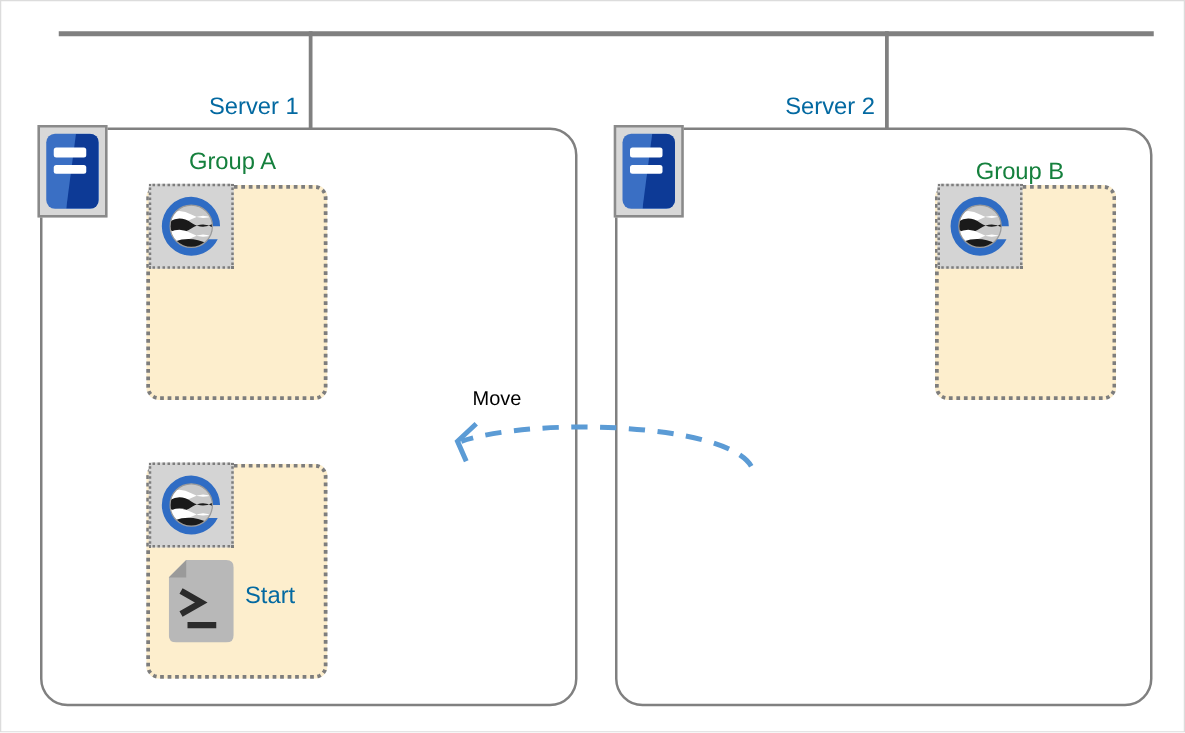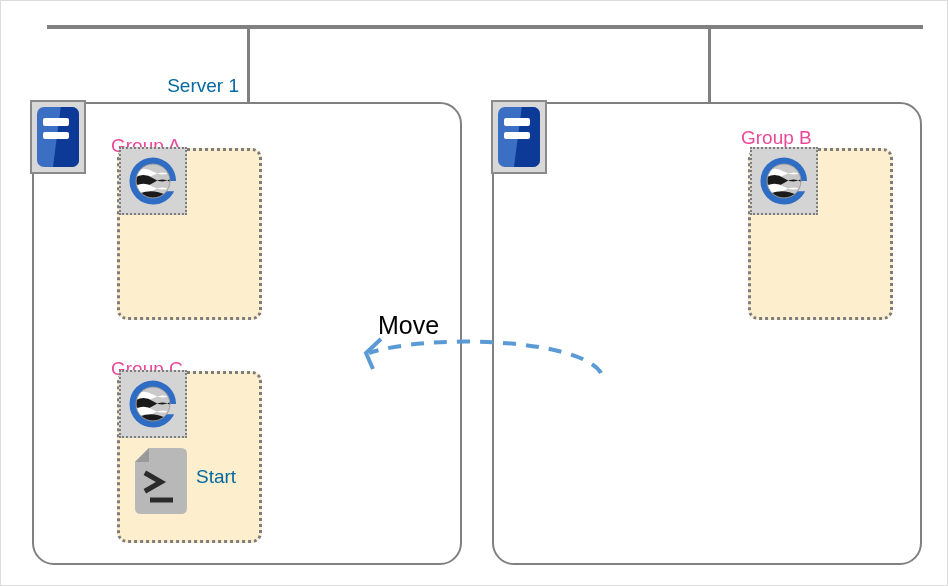--- a/index.html
+++ b/index.html
@@ -83,24 +83,23 @@
   .group-box {
     position: absolute;
     background: #fdeecd;
     border: 3px dotted #7d7d7d;
     border-radius: 10px;
     box-sizing: border-box;
   }
   .group-label {
     position: absolute;
     font-size: 19px;
-    color: #ec4899;
-    white-space: nowrap;
-    text-align: left;
-    margin-top: 16px;
+    color: #15803d;
+    white-space: nowrap;
+    text-align: center;
   }
 
   
   .globe-icon {
     position: absolute;
     width: 68px;
     height: 68px;
     background: #d4d4d4;
     border: 2px dotted #7d7d7d;
     box-sizing: border-box;
@@ -125,35 +124,36 @@
   .move-arrow {
     position: absolute;
     left: 350px;
     top: 330px;
     width: 270px;
     height: 60px;
   }
   .move-arrow svg { display: block; width: 100%; height: 100%; overflow: visible; }
   .move-label {
     position: absolute;
-    font-size: 25px;
+    font-size: 16px;
     color: #000000;
     white-space: nowrap;
   }
 </style>
 </head>
 <body>
 
 <div id="page">
 
   <div class="bus-line" style="left:46px; top:24px; width:876px; height:4px;"></div>
   <div class="bus-line" style="left:246px; top:24px; width:3px; height:79px;"></div>
   <div class="bus-line" style="left:707px; top:24px; width:3px; height:79px;"></div>
 
   <div class="server-label" style="left:86px; top:74px; width:152px;">Server 1</div>
+  <div class="server-label" style="left:547px; top:74px; width:152px;">Server 2</div>
 
   <div class="server-panel" style="left:31px; top:101px; width:430px; height:463px;"></div>
 
   <div class="server-icon" style="left:29px; top:99px;">
     <div class="body">
       <div class="shade"></div>
       <div class="bar b1"></div>
       <div class="bar b2"></div>
     </div>
   </div>
@@ -172,21 +172,20 @@
       <g clip-path="url(#globeClipA)">
         <path d="M14 24 q10 -6 20 0 t20 0 l0 4 q-10 -6 -20 0 t-20 0 z" fill="#ffffff"></path>
         <path d="M14 31 q10 -7 20 0 t20 0 l0 5 q-10 -7 -20 0 t-20 0 z" fill="#1a1a1a"></path>
         <path d="M14 40 q10 -6 20 0 t20 0 l0 4 q-10 -6 -20 0 t-20 0 z" fill="#ffffff"></path>
         <path d="M20 47 q14 -5 28 2 l0 9 l-28 0 z" fill="#1a1a1a"></path>
       </g>
       <circle cx="34" cy="34" r="18" fill="none" stroke="#9a9a9a" stroke-width="1"></circle>
     </svg>
   </div>
 
-  <div class="group-label" style="left:110px; top:341px; width:150px;">Group C</div>
   <div class="group-box" style="left:116px; top:370px; width:145px; height:172px;"></div>
   <div class="globe-icon" style="left:118px; top:369px;">
     <svg viewBox="0 0 68 68" xmlns="http://www.w3.org/2000/svg">
       <defs>
         <clipPath id="globeClipC">
             <circle cx="34" cy="34" r="18"></circle>
           </clipPath>
       </defs>
       <path d="M34 9 a25 25 0 1 0 0 50 a25 25 0 0 0 22.5 -14 l-9 0 l0 -11 l11 0 a25 25 0 0 0 -24.5 -25 z" fill="#2f6cc4"></path>
       <circle cx="34" cy="34" r="18" fill="#c9c9c9"></circle>
@@ -213,21 +212,21 @@
   <div class="server-panel" style="left:491px; top:101px; width:430px; height:463px;"></div>
 
   <div class="server-icon" style="left:490px; top:99px;">
     <div class="body">
       <div class="shade"></div>
       <div class="bar b1"></div>
       <div class="bar b2"></div>
     </div>
   </div>
 
-  <div class="group-label" style="left:740px; top:110px; width:150px;">Group B</div>
+  <div class="group-label" style="left:740px; top:126px; width:150px;">Group B</div>
   <div class="group-box" style="left:747px; top:147px; width:145px; height:172px;"></div>
   <div class="globe-icon" style="left:749px; top:146px;">
     <svg viewBox="0 0 68 68" xmlns="http://www.w3.org/2000/svg">
       <defs>
         <clipPath id="globeClipB">
             <circle cx="34" cy="34" r="18"></circle>
           </clipPath>
       </defs>
       <path d="M34 9 a25 25 0 1 0 0 50 a25 25 0 0 0 22.5 -14 l-9 0 l0 -11 l11 0 a25 25 0 0 0 -24.5 -25 z" fill="#2f6cc4"></path>
       <circle cx="34" cy="34" r="18" fill="#c9c9c9"></circle>

